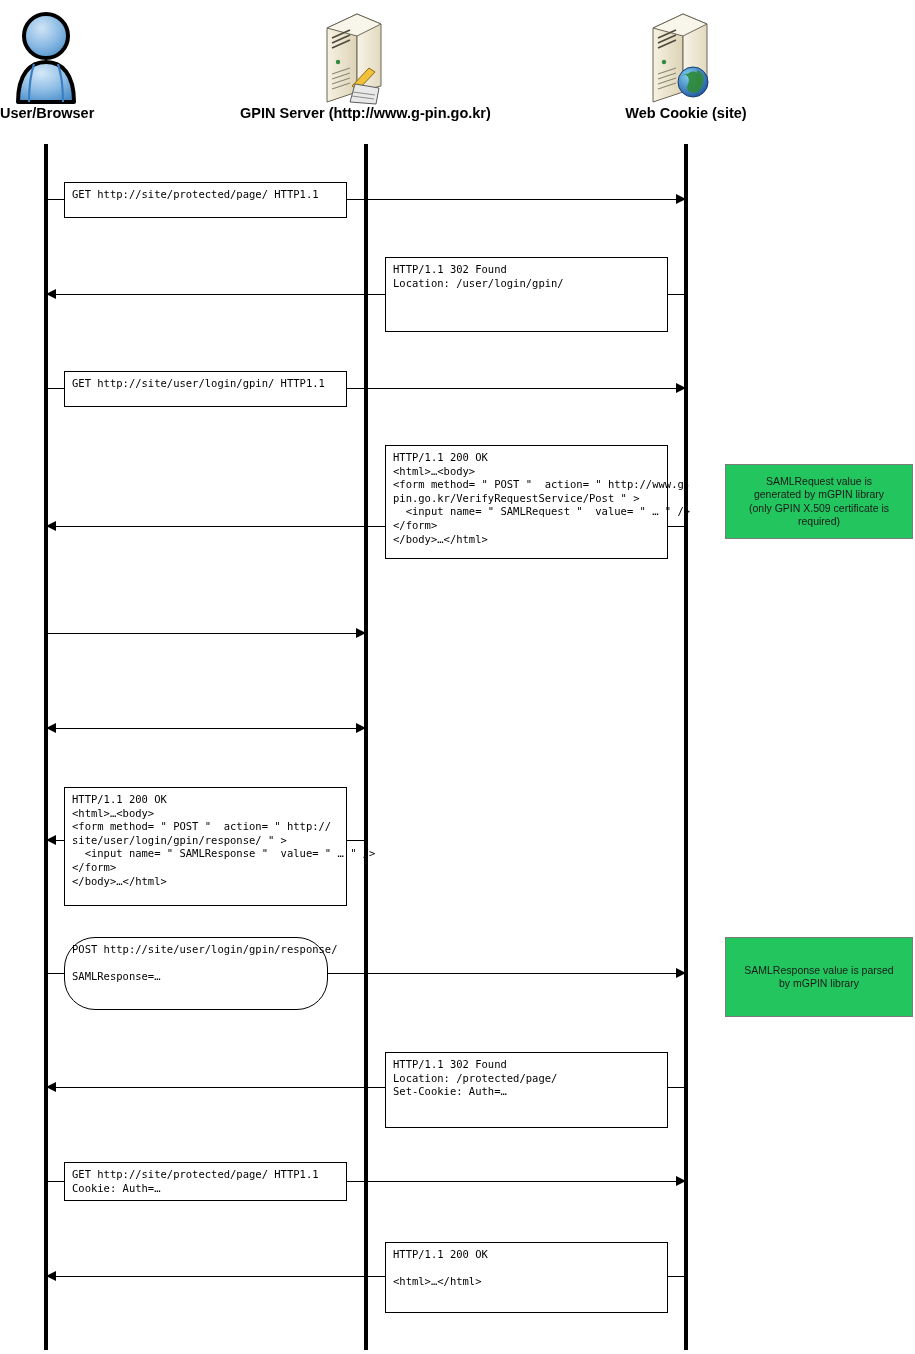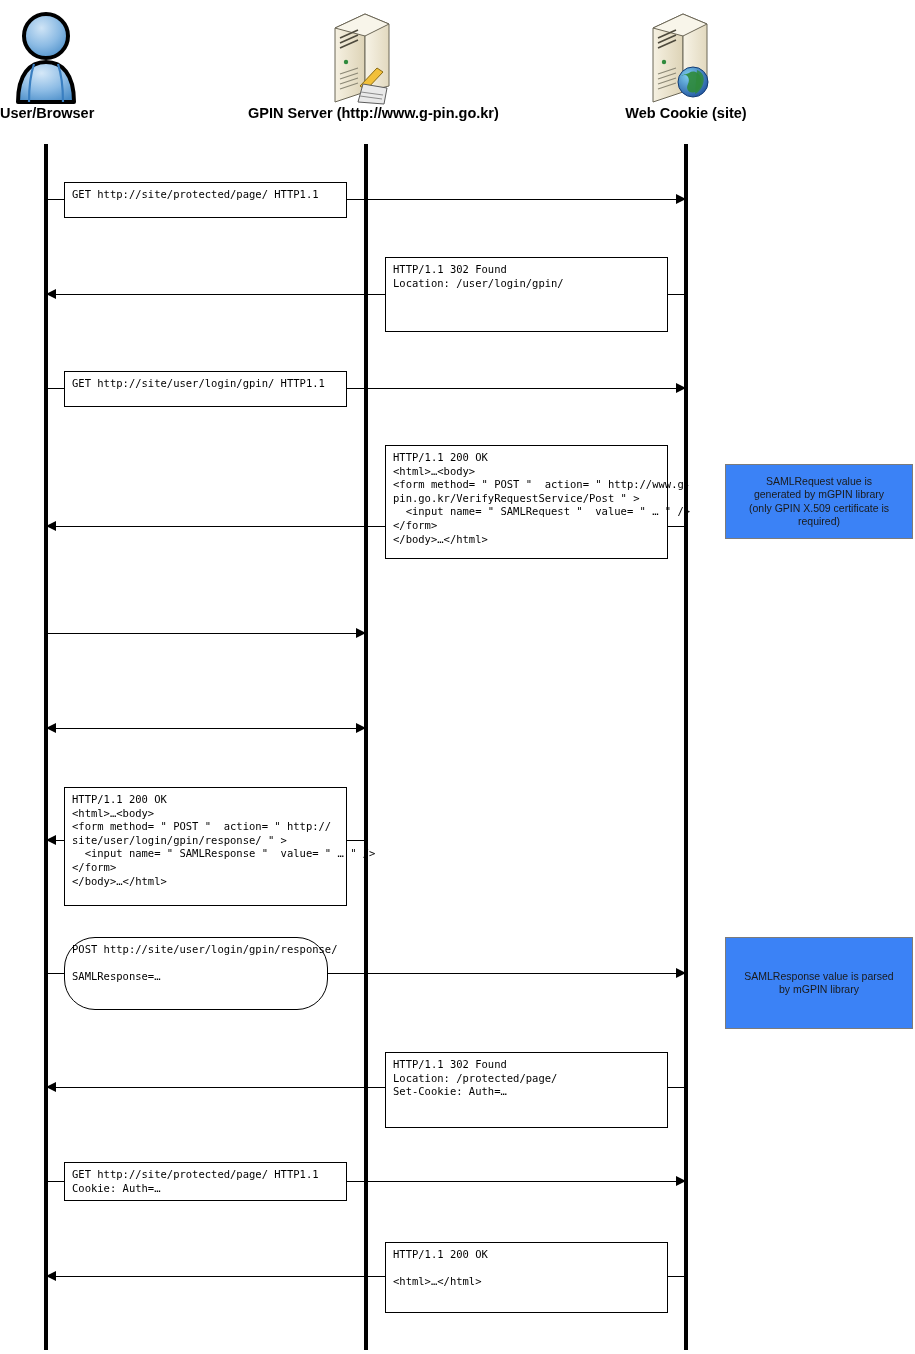--- a/index.html
+++ b/index.html
@@ -73,21 +73,21 @@
     z-index: 5;
   }
   .msgbox.center { text-align: center; }
   .msgbox b { font-weight: normal; }
 
   
   .notebox {
     position: absolute;
     box-sizing: border-box;
     border: 1.2px solid #7b7b7b;
-    background: #3b82f6;
+    background: #22c55e;
     font-family: "Liberation Sans", sans-serif;
     font-size: 10.5px;
     line-height: 13.5px;
     color: #1a1a1a;
     text-align: center;
     display: flex;
     align-items: center;
     justify-content: center;
     padding: 6px 16px;
     z-index: 5;
@@ -116,21 +116,21 @@
         </defs>
         <path d="M8 96 C8 68 20 56 36 56 C52 56 64 68 64 96 Z" fill="url(#ug2)" stroke="#000000" stroke-width="4" stroke-linejoin="round"></path>
         <path d="M24 58 C20 70 19 84 19 96" fill="none" stroke="#3a7fc1" stroke-width="2.2"></path>
         <path d="M48 58 C52 70 53 84 53 96" fill="none" stroke="#3a7fc1" stroke-width="2.2"></path>
         <circle cx="36" cy="30" r="22" fill="url(#ug1)" stroke="#000000" stroke-width="4"></circle>
       </svg>
     </div>
     <div class="actor-label">User/Browser</div>
   </div>
 
-  <div class="actor" style="left:248px; top:6px; width:240px;">
+  <div class="actor" style="left:240px; top:6px; width:240px;">
     <div class="actor-icon" style="width:82px;height:100px;">
       <svg width="82" height="100" viewBox="0 0 82 100">
         <defs>
           <linearGradient id="sv-front" x1="0" y1="0" x2="1" y2="0">
             <stop offset="0%" stop-color="#f6f1e2"></stop>
             <stop offset="100%" stop-color="#ddd3b6"></stop>
           </linearGradient>
           <linearGradient id="sv-side" x1="0" y1="0" x2="1" y2="0">
             <stop offset="0%" stop-color="#f7f3e6"></stop>
             <stop offset="100%" stop-color="#e2d9bf"></stop>
@@ -235,21 +235,21 @@
   &lt;input name= " SAMLResponse "  value= " … " /&gt;
 &lt;/form&gt;
 &lt;/body&gt;…&lt;/html&gt;</span></div>
 
   <div class="msg-line" style="left:46px; top:973px; width:640px;"></div>
   <div class="arrow-right" style="left:676px; top:968px;"></div>
   <div class="msgbox" style="left:64px; top:937px; width:264px; height:73px;border-radius:31px;"><span><b>POST</b> http://site/user/login/gpin/response/
 
 SAMLResponse=…</span></div>
 
-  <div class="notebox" style="left:725px; top:937px; width:188px; height:92px;">
+  <div class="notebox" style="left:725px; top:937px; width:188px; height:80px;">
       <span>SAMLResponse value is parsed by mGPIN library</span>
     </div>
 
   <div class="msg-line" style="left:46px; top:1087px; width:640px;"></div>
   <div class="arrow-left" style="left:46px; top:1082px;"></div>
   <div class="msgbox" style="left:385px; top:1052px; width:283px; height:76px;"><span><b>HTTP/1.1</b> 302 Found
 <b>Location:</b> /protected/page/
 <b>Set-Cookie:</b> Auth=…</span></div>
 
   <div class="msg-line" style="left:46px; top:1181px; width:640px;"></div>

